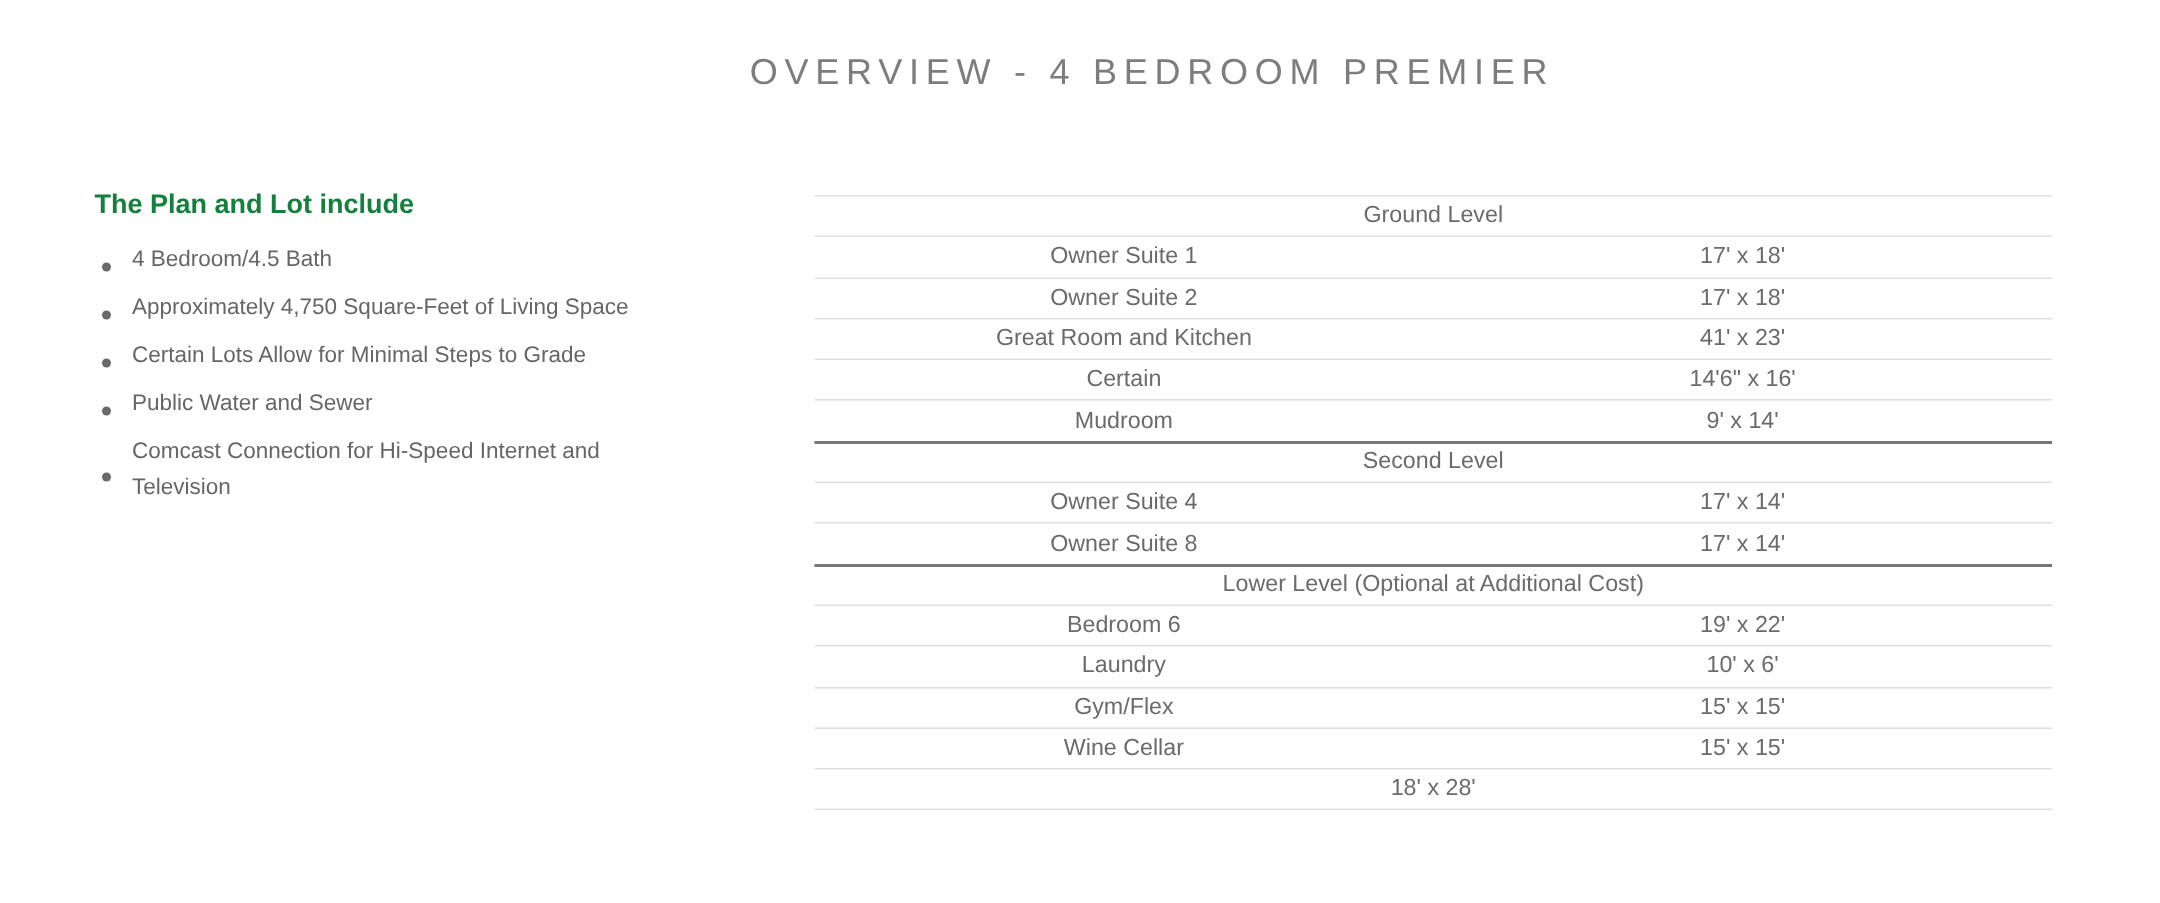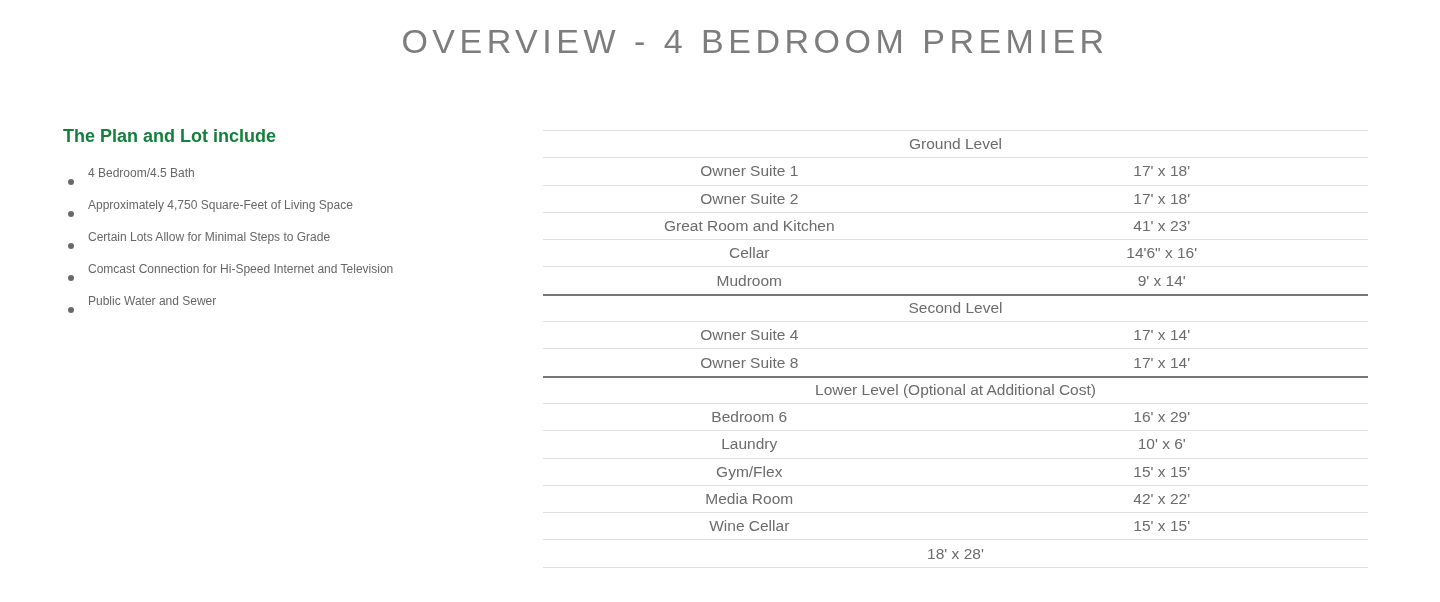--- a/index.html
+++ b/index.html
@@ -15,39 +15,39 @@
   body{
     width:1440px;height:602px;position:relative;overflow:hidden;
     background:var(--bg);
     font-family:"Liberation Sans", sans-serif;
     -webkit-font-smoothing:antialiased;
   }
 
   
   .page-title{
     position:absolute;top:22px;left:755px;transform:translateX(-50%);
-    margin:0;white-space:nowrap;
-    font-size:34px;font-weight:400;letter-spacing:4.5px;
+    margin:13px;white-space:nowrap;
+    font-size:24px;font-weight:400;letter-spacing:4.5px;
     color:var(--title-color);
   }
 
   
   .plan{
     position:absolute;left:63px;top:126px;width:385px;
     color:var(--body-text);
   }
   .plan-heading{
     margin:0 0 14px 0;
     font-size:18px;font-weight:700;color:#15803d;
   }
   .plan-list{list-style:none;margin:0;padding:0;}
   .plan-list li{
-    display:flex;align-items:flex-end;
+    display:flex;align-items:center;
     margin-bottom:8px;
-    font-size:12px;line-height:24px;color:var(--body-text);
+    font-size:15px;line-height:24px;color:var(--body-text);
   }
   .bullet-dot{
     flex:none;width:6px;height:6px;border-radius:50%;
     background:#6a6a6a;margin:9px 14px 0 5px;
   }
   .li-text{width:352px;}
 
   
   .room-table{
     position:absolute;left:543px;top:130px;width:825px;
@@ -85,76 +85,72 @@
       <li>
         <span class="bullet-dot"></span>
         <span class="li-text">Approximately 4,750 Square-Feet of Living Space</span>
       </li>
       <li>
         <span class="bullet-dot"></span>
         <span class="li-text">Certain Lots Allow for Minimal Steps to Grade</span>
       </li>
       <li>
         <span class="bullet-dot"></span>
-        <span class="li-text">Comcast Connection for Hi-Speed Internet and Television</span>
+        <span class="li-text">Public Water and Sewer</span>
       </li>
       <li>
         <span class="bullet-dot"></span>
-        <span class="li-text">Public Water and Sewer</span>
+        <span class="li-text">Comcast Connection for Hi-Speed Internet and Television</span>
       </li>
     </ul>
 </div>
 
 <div class="room-table">
     <div class="trow theader">Ground Level</div>
     <div class="trow">
       <div class="tcell">Owner Suite 1</div>
       <div class="tcell">17' x 18'</div>
     </div>
     <div class="trow">
       <div class="tcell">Owner Suite 2</div>
       <div class="tcell">17' x 18'</div>
     </div>
     <div class="trow">
       <div class="tcell">Great Room and Kitchen</div>
       <div class="tcell">41' x 23'</div>
     </div>
     <div class="trow">
-      <div class="tcell">Cellar</div>
+      <div class="tcell">Certain</div>
       <div class="tcell">14'6" x 16'</div>
     </div>
     <div class="trow">
       <div class="tcell">Mudroom</div>
       <div class="tcell">9' x 14'</div>
     </div>
     <div class="trow theader strong">Second Level</div>
     <div class="trow">
       <div class="tcell">Owner Suite 4</div>
       <div class="tcell">17' x 14'</div>
     </div>
     <div class="trow">
       <div class="tcell">Owner Suite 8</div>
       <div class="tcell">17' x 14'</div>
     </div>
     <div class="trow theader strong">Lower Level (Optional at Additional Cost)</div>
     <div class="trow">
       <div class="tcell">Bedroom 6</div>
-      <div class="tcell">16' x 29'</div>
+      <div class="tcell">19' x 22'</div>
     </div>
     <div class="trow">
       <div class="tcell">Laundry</div>
       <div class="tcell">10' x 6'</div>
     </div>
     <div class="trow">
       <div class="tcell">Gym/Flex</div>
       <div class="tcell">15' x 15'</div>
-    </div>
-    <div class="trow">
-      <div class="tcell">Media Room</div>
-      <div class="tcell">42' x 22'</div>
     </div>
     <div class="trow">
       <div class="tcell">Wine Cellar</div>
       <div class="tcell">15' x 15'</div>
     </div>
     <div class="trow">
       <div class="tcell">18' x 28'</div>
     </div>
   </div>
 

